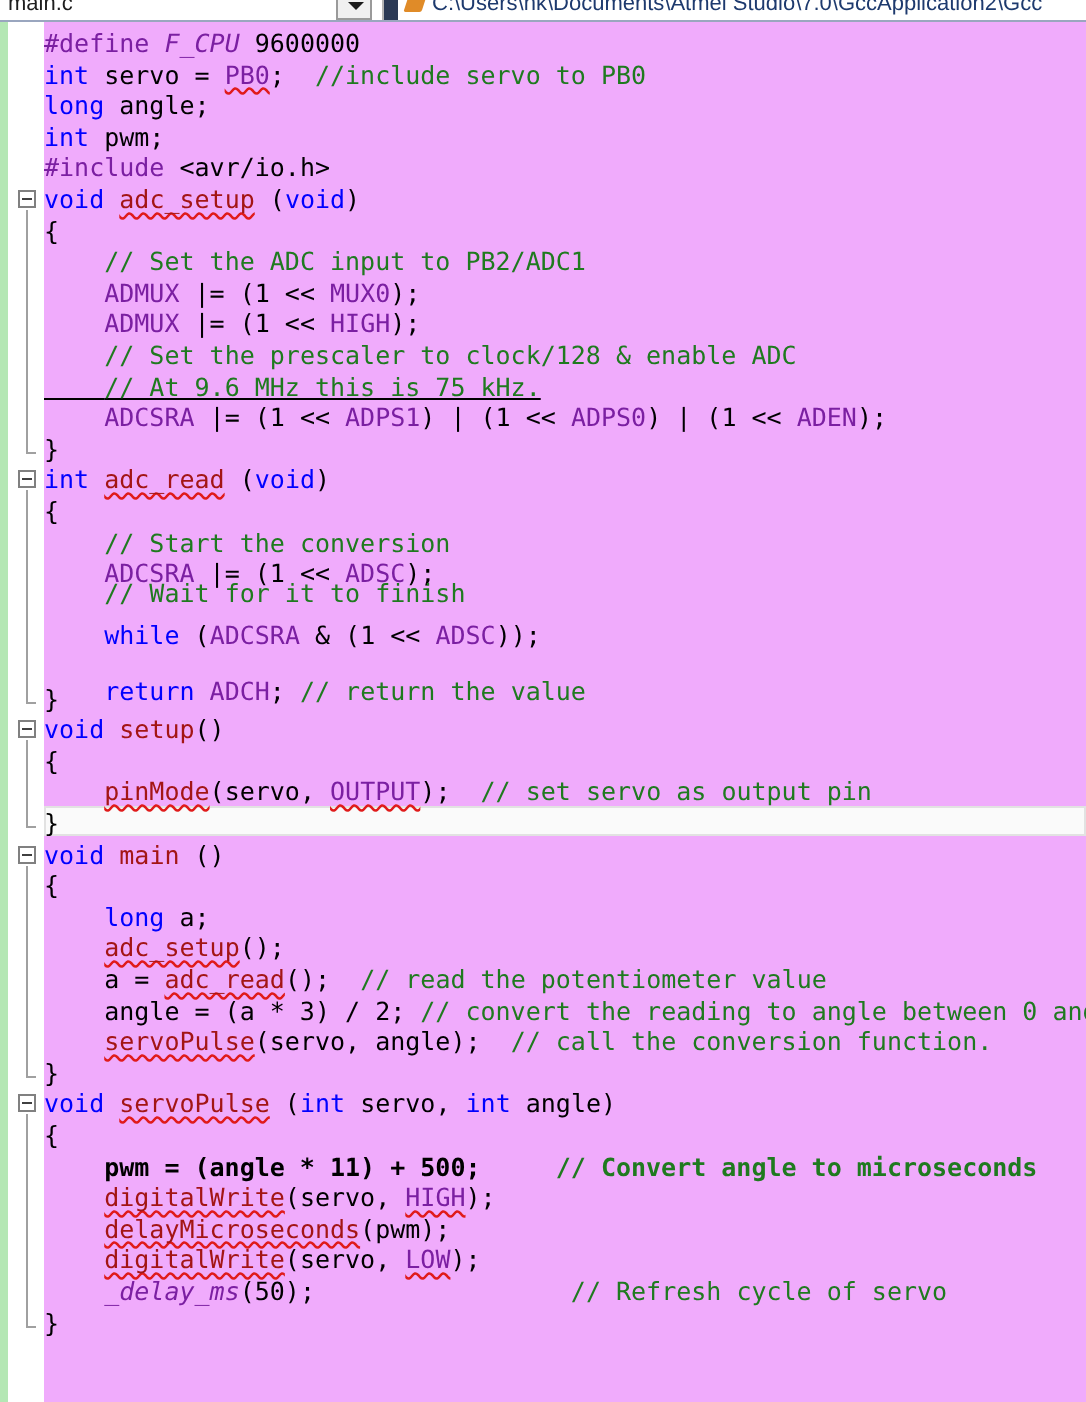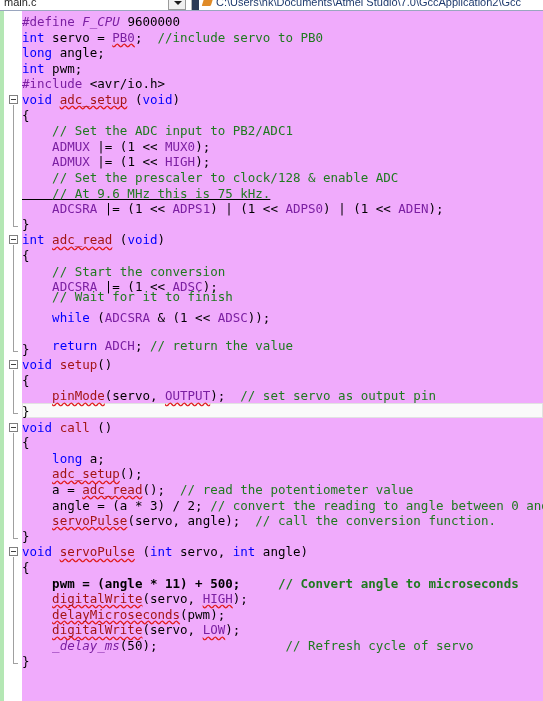--- a/index.html
+++ b/index.html
@@ -156,21 +156,21 @@
       <div class="codeline" style="top: 252.6px;">    <span class="cmt">// Start the conversion</span></div>
       <div class="codeline" style="top: 268.2px;">    <span class="id">ADCSRA</span> |= (1 &lt;&lt; <span class="id">ADSC</span>);</div>
       <div class="codeline" style="top: 278px;">    <span class="cmt">// Wait for it to finish</span></div>
       <div class="codeline" style="top: 299.4px;">    <span class="kw">while</span> (<span class="id">ADCSRA</span> &amp; (1 &lt;&lt; <span class="id">ADSC</span>));</div>
       <div class="codeline" style="top: 315px; margin-top: 12px;">    <span class="kw">return</span> <span class="id">ADCH</span>; <span class="cmt">// return the value</span></div>
       <div class="codeline" style="top: 330.6px;">}</div>
       <div class="codeline" style="top: 346.2px;"><span class="kw">void</span> <span class="fn">setup</span>()</div>
       <div class="codeline" style="top: 361.8px;">{</div>
       <div class="codeline" style="top: 377.4px;">    <span class="fn sq">pinMode</span>(servo, <span class="id sq">OUTPUT</span>);  <span class="cmt">// set servo as output pin</span></div>
       <div class="codeline" style="top: 393px;">}</div>
-      <div class="codeline" style="top: 408.6px;"><span class="kw">void</span> <span class="fn">call</span> ()</div>
+      <div class="codeline" style="top: 408.6px;"><span class="kw">void</span> <span class="fn">main</span> ()</div>
       <div class="codeline" style="top: 424.2px;">{</div>
       <div class="codeline" style="top: 439.8px;">    <span class="kw">long</span> a;</div>
       <div class="codeline" style="top: 455.4px;">    <span class="fn sq">adc_setup</span>();</div>
       <div class="codeline" style="top: 471px;">    a = <span class="fn sq">adc_read</span>();  <span class="cmt">// read the potentiometer value</span></div>
       <div class="codeline" style="top: 486.6px;">    angle = (a * 3) / 2; <span class="cmt">// convert the reading to angle between 0 and 180.</span></div>
       <div class="codeline" style="top: 502.2px;">    <span class="fn sq">servoPulse</span>(servo, angle);  <span class="cmt">// call the conversion function.</span></div>
       <div class="codeline" style="top: 517.8px;">}</div>
       <div class="codeline" style="top: 533.4px;"><span class="kw">void</span> <span class="fn sq">servoPulse</span> (<span class="kw">int</span> servo, <span class="kw">int</span> angle)</div>
       <div class="codeline" style="top: 549px;">{</div>
       <div class="codeline" style="top: 564.6px; font-weight: bold;">    pwm = (angle * 11) + 500;     <span class="cmt">// Convert angle to microseconds</span></div>

